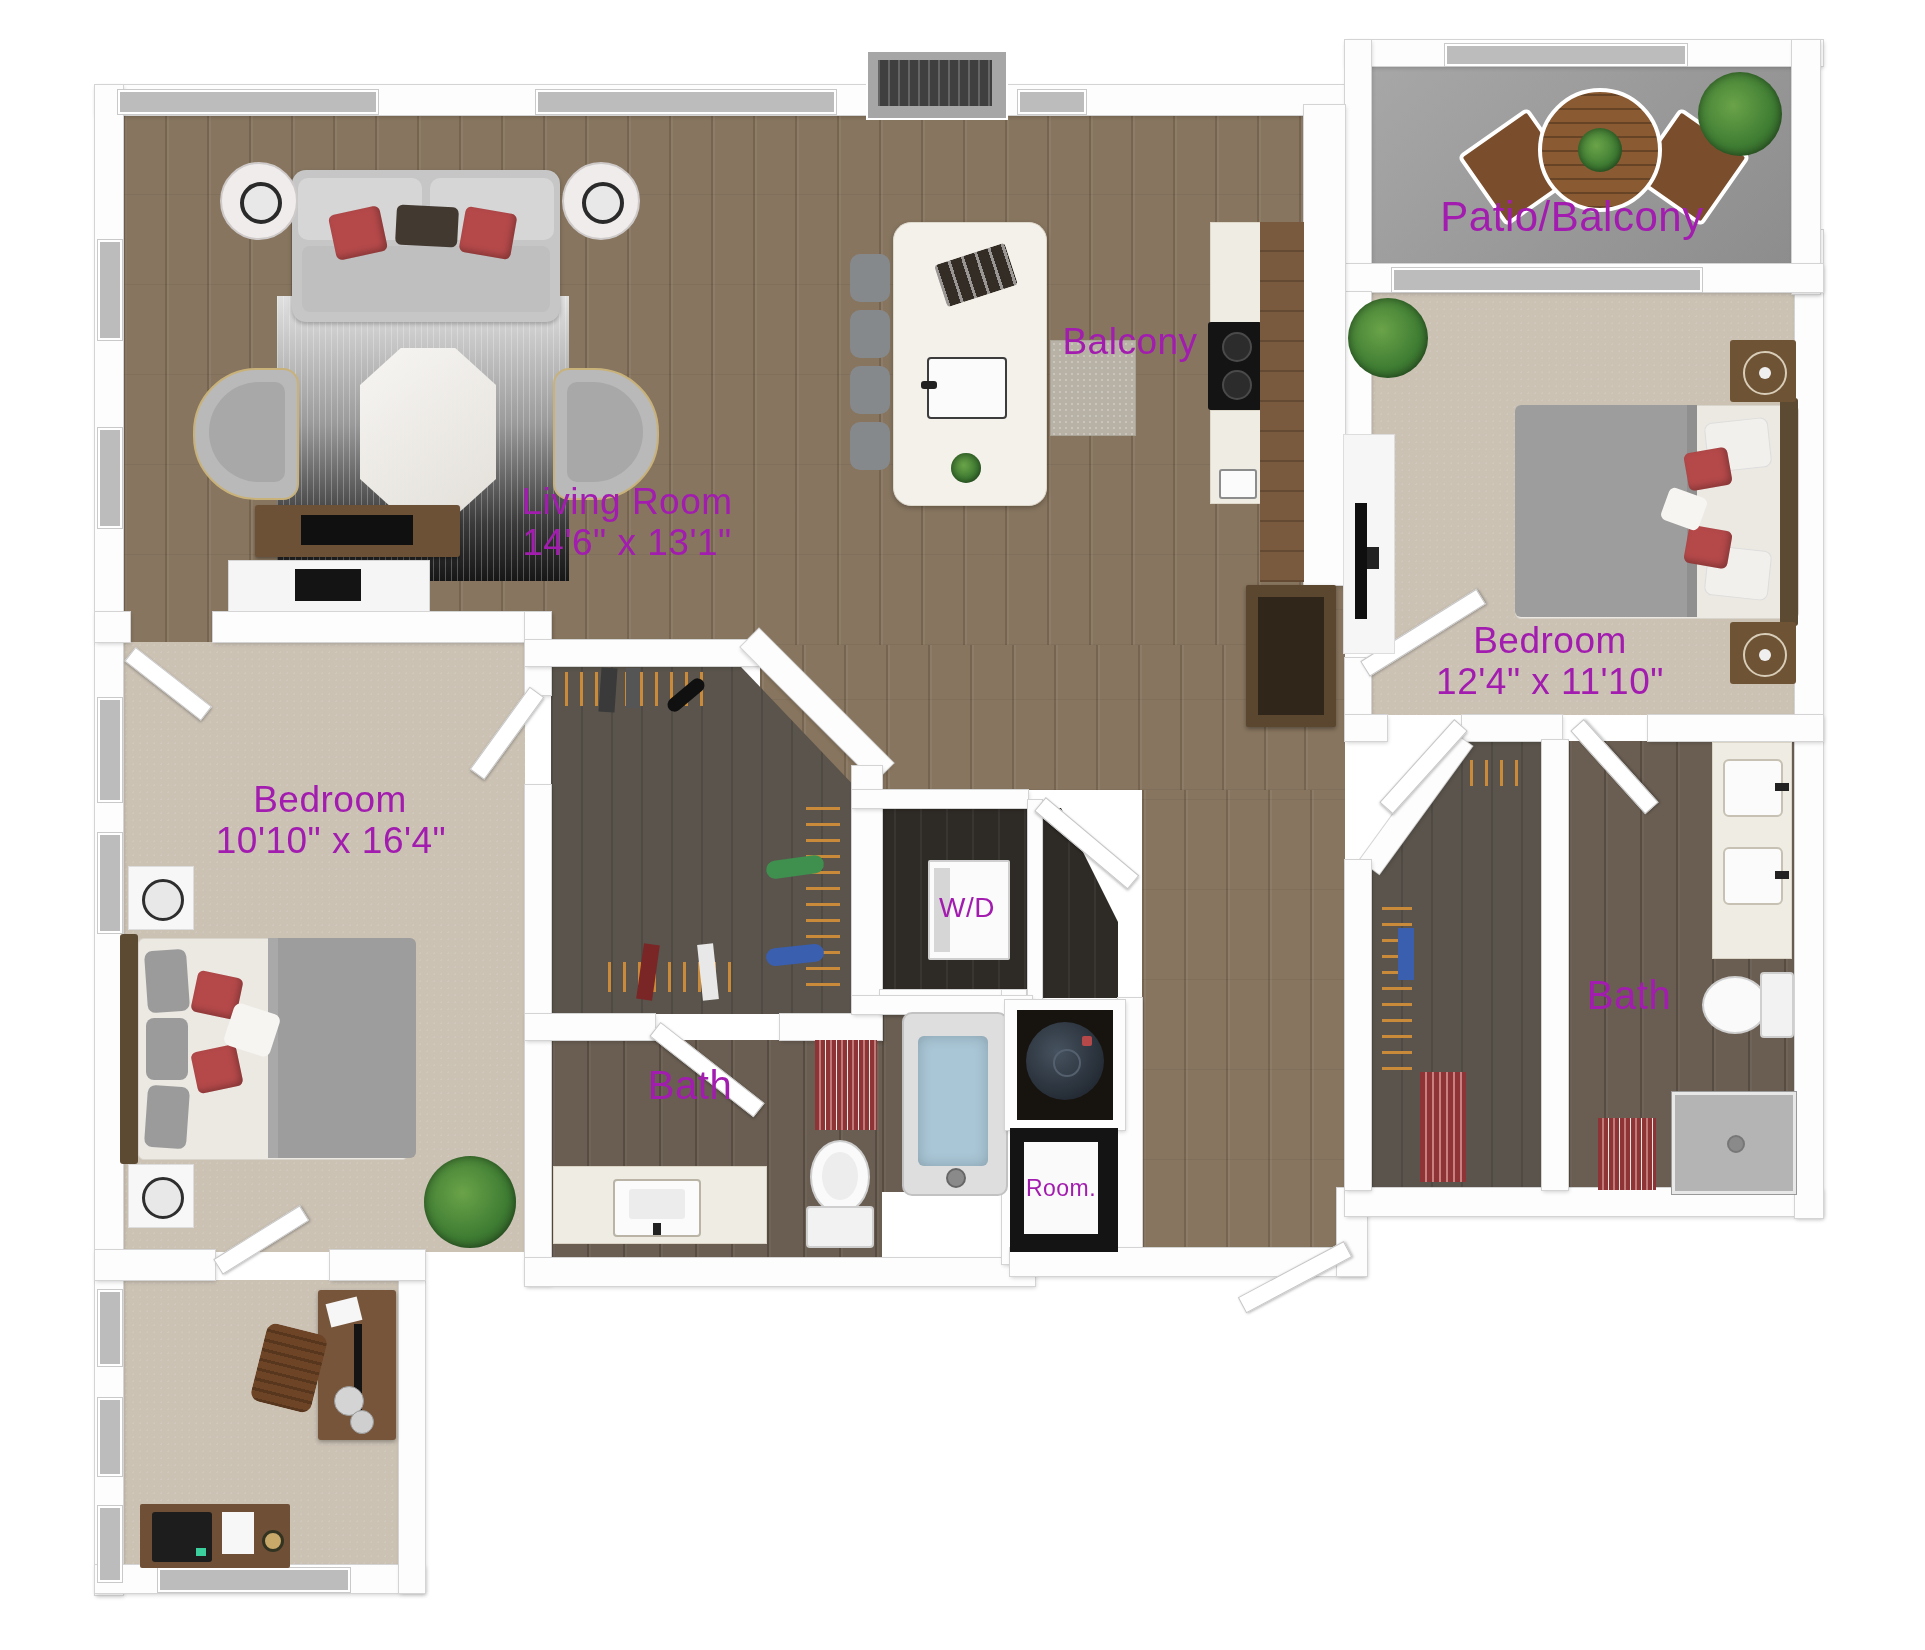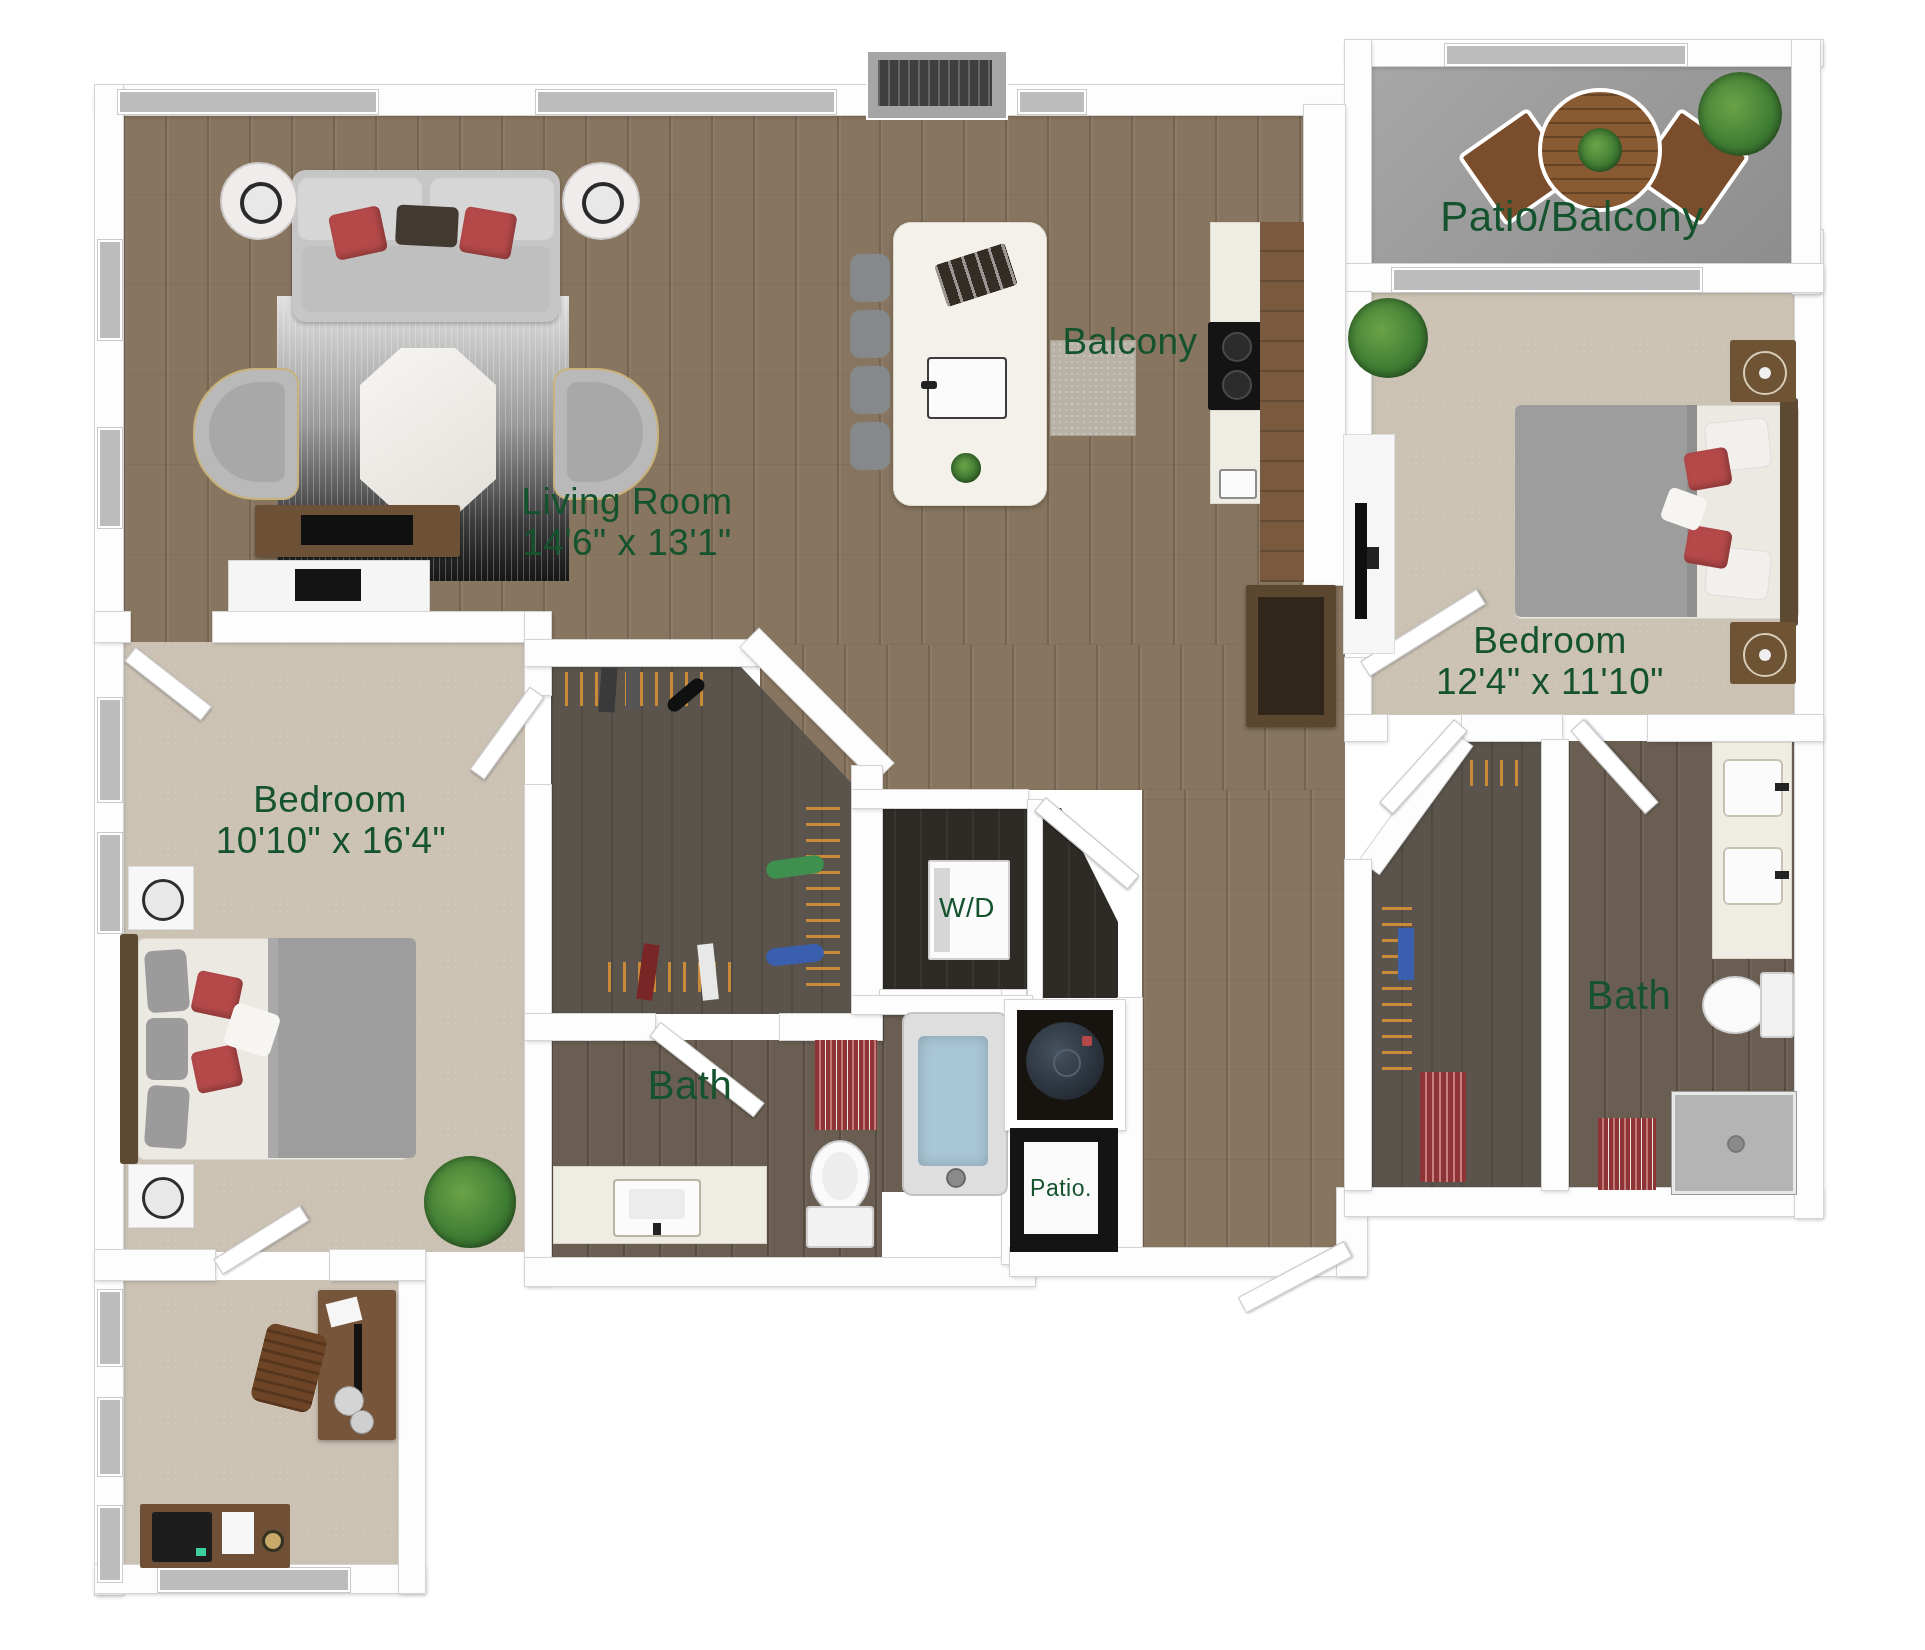--- a/index.html
+++ b/index.html
@@ -5,21 +5,21 @@
   html,body{margin:0;padding:0;background:#ffffff;}
   .plan{position:relative;width:1925px;height:1650px;background:#fff;overflow:hidden;
         font-family:"Liberation Sans", sans-serif;}
   .abs{position:absolute;}
   .wall{position:absolute;background:var(--wall,#fdfdfd);
         box-shadow:0 0 0 1px #d4d4d4, 1px 2px 4px rgba(0,0,0,.18);}
   .window{position:absolute;background:#bcbcbc;border:2px solid #fff;
         box-shadow:0 0 0 1px #c9c9c9;}
   .door{position:absolute;background:#fff;border:1px solid #c6c6c6;
         box-shadow:1px 1px 3px rgba(0,0,0,.3);}
-  .lbl{position:absolute;color:#14532d;white-space:nowrap;text-align:left;
+  .lbl{position:absolute;color:#a21caf;white-space:nowrap;text-align:left;
        transform:translate(-50%,-50%);letter-spacing:.5px;}
   .fw{position:absolute;background-color:var(--wood,#87755f);
       background-image:repeating-linear-gradient(90deg, rgba(40,25,10,.18) 0 2px, rgba(255,255,255,.05) 2px 4px, transparent 4px 42px),
                        repeating-linear-gradient(0deg, rgba(0,0,0,.05) 0 1px, transparent 1px 90px);}
   .fwd{position:absolute;background-color:var(--wood_dark,#6a5e52);
       background-image:repeating-linear-gradient(90deg, rgba(20,12,5,.22) 0 2px, rgba(255,255,255,.04) 2px 4px, transparent 4px 36px);}
   .fcl{position:absolute;background-color:var(--closet,#5a544c);
       background-image:repeating-linear-gradient(90deg, rgba(0,0,0,.12) 0 2px, transparent 2px 30px);}
   .fdk{position:absolute;background-color:var(--dark_floor,#2e2a26);
       background-image:repeating-linear-gradient(90deg, rgba(255,255,255,.05) 0 2px, transparent 2px 26px);}
@@ -312,15 +312,15 @@
   <div class="lbl" style="left:627px;top:543px;font-size:37px">14'6" x 13'1"</div>
   <div class="lbl" style="left:1130px;top:342px;font-size:37px">Balcony</div>
   <div class="lbl" style="left:1572px;top:217px;font-size:42px">Patio/Balcony</div>
   <div class="lbl" style="left:1550px;top:641px;font-size:37px">Bedroom</div>
   <div class="lbl" style="left:1550px;top:682px;font-size:37px">12'4" x 11'10"</div>
   <div class="lbl" style="left:330px;top:800px;font-size:37px">Bedroom</div>
   <div class="lbl" style="left:331px;top:841px;font-size:37px">10'10" x 16'4"</div>
   <div class="lbl" style="left:690px;top:1085px;font-size:40px">Bath</div>
   <div class="lbl" style="left:1629px;top:995px;font-size:40px">Bath</div>
   <div class="lbl" style="left:967px;top:908px;font-size:28px">W/D</div>
-  <div class="lbl" style="left:1061px;top:1188px;font-size:23px">Patio.</div>
+  <div class="lbl" style="left:1061px;top:1188px;font-size:23px">Room.</div>
 
 </div>
 
 </body></html>

